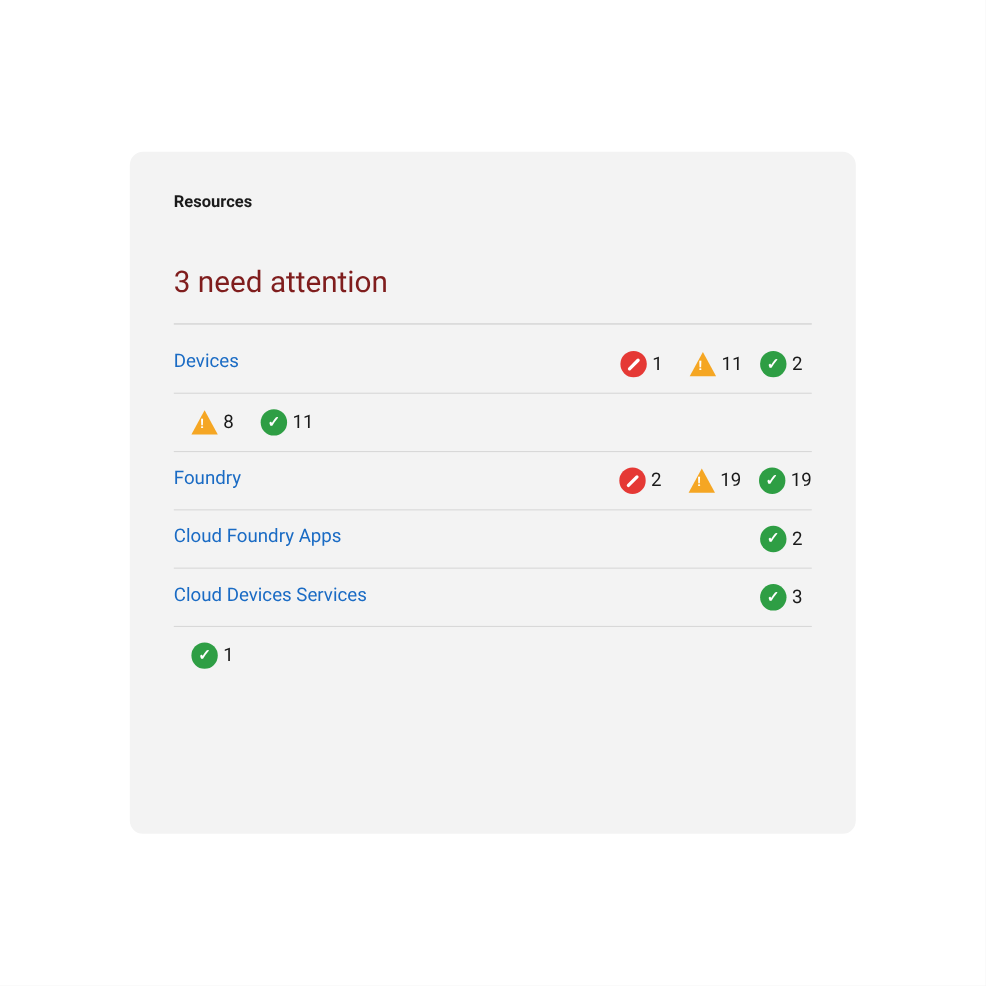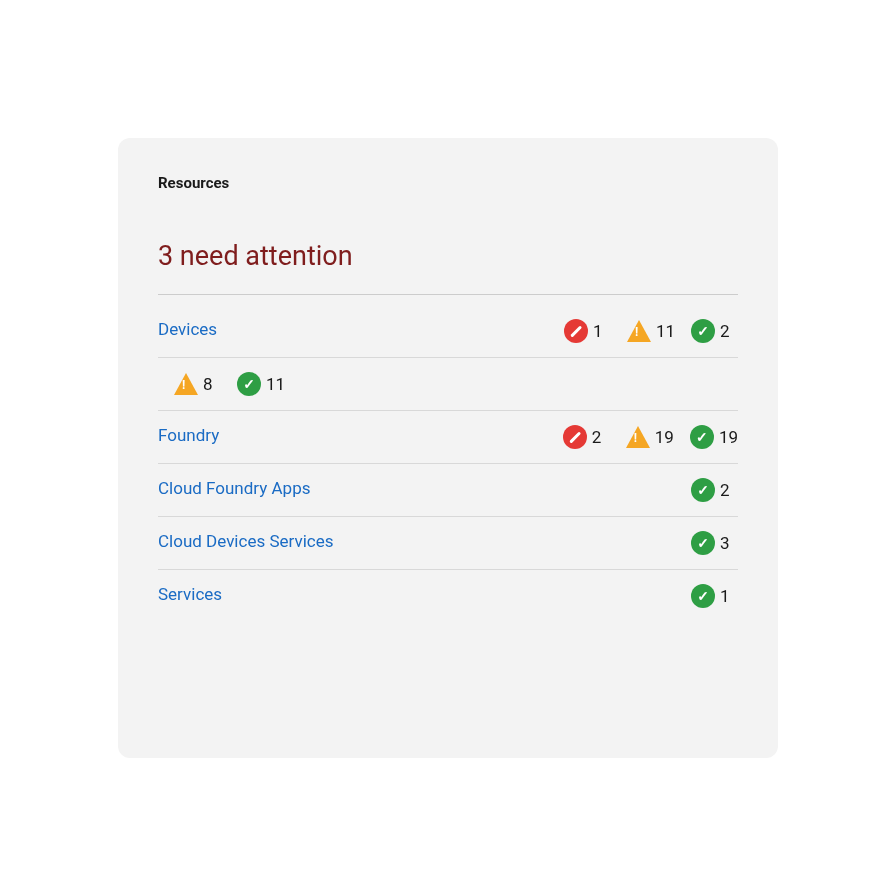--- a/index.html
+++ b/index.html
@@ -176,20 +176,19 @@
         </div>
       </div>
       <div class="resource-row">
         <span class="resource-name">Cloud Devices Services</span>
         <div class="status-group">
           <div class="icon-success"></div>
           <span class="status-count">3</span>
         </div>
       </div>
       <div class="resource-row">
-        <span class="resource-name">Services</span>
         <div class="status-group">
           <div class="icon-success"></div>
           <span class="status-count">1</span>
         </div>
       </div>
     </div>
 </div>
 
 </body></html>

